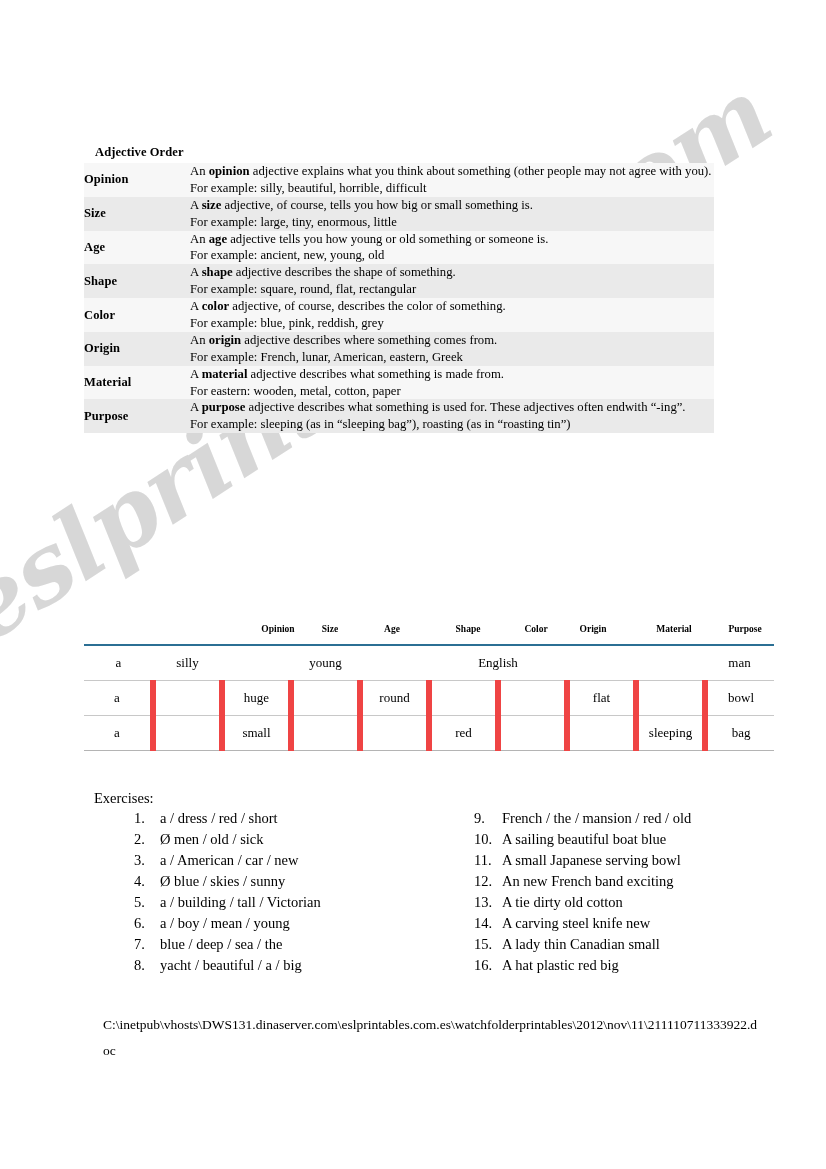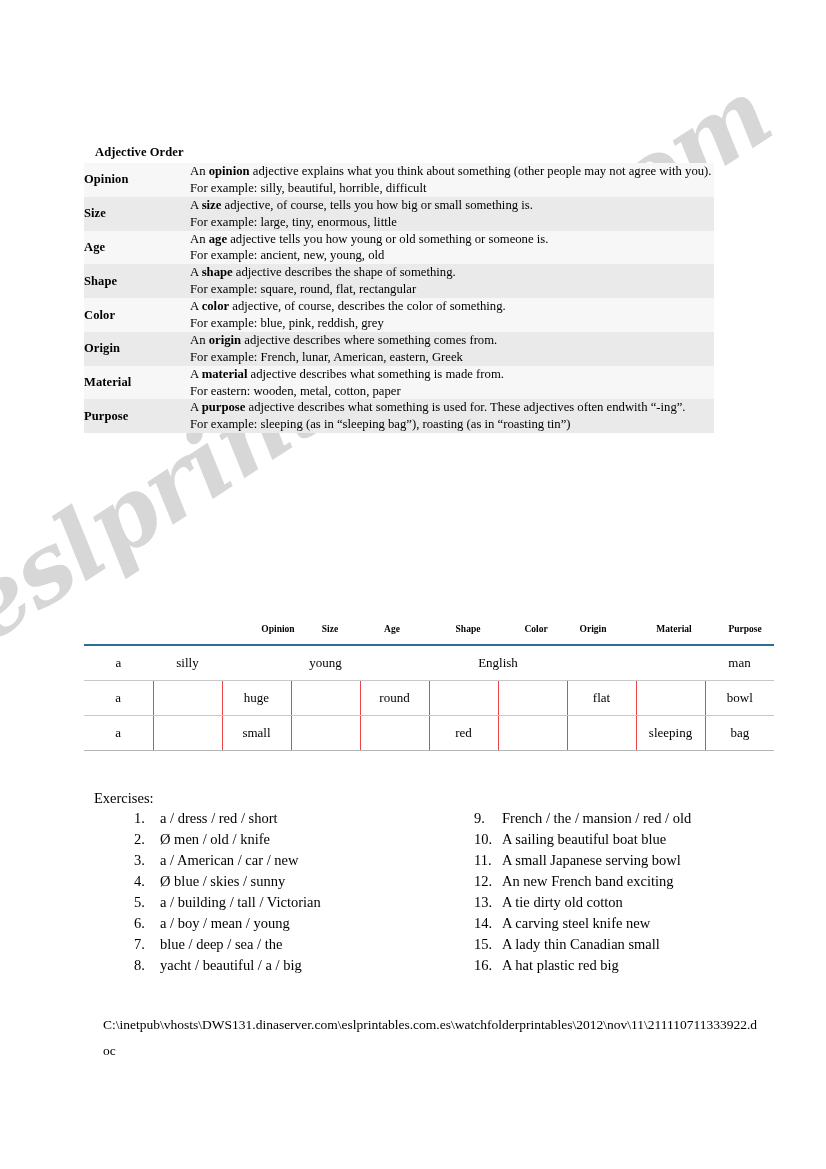--- a/index.html
+++ b/index.html
@@ -137,21 +137,21 @@
     height: 34px;
     font-size: 13px;
     font-family: "Liberation Serif", serif;
     text-align: center;
     vertical-align: middle;
     padding: 0 2px;
     border-bottom: 1px solid #c8c8c8;
     border-top: 0;
   }
   #example-table tr.no-div td { border-left: 0; border-right: 0; }
-  #example-table tr.with-div td { border-left: 1px solid #ef4444; }
+  #example-table tr.with-div td { border-left: 6px solid #ef4444; }
   #example-table tr.with-div td:first-child { border-left: 0; }
   #example-table tr.last-row td { border-bottom: 1px solid #b4b4b4; }
 
   
   #exercises {
     position: absolute;
     left: 94px;
     top: 790px;
     width: 660px;
   }
@@ -330,21 +330,21 @@
           </tr>
         </tbody>
     </table>
   </div>
 
   <div id="exercises">
     <div class="ex-title">Exercises:</div>
     <div class="ex-cols">
       <div class="ex-col left">
           <div class="ex-item"><span class="num">1.</span><span>a / dress / red / short</span></div>
-          <div class="ex-item"><span class="num">2.</span><span>Ø men / old / knife</span></div>
+          <div class="ex-item"><span class="num">2.</span><span>Ø men / old / sick</span></div>
           <div class="ex-item"><span class="num">3.</span><span>a / American / car / new</span></div>
           <div class="ex-item"><span class="num">4.</span><span>Ø blue / skies / sunny</span></div>
           <div class="ex-item"><span class="num">5.</span><span>a / building / tall / Victorian</span></div>
           <div class="ex-item"><span class="num">6.</span><span>a / boy / mean / young</span></div>
           <div class="ex-item"><span class="num">7.</span><span>blue / deep / sea / the</span></div>
           <div class="ex-item"><span class="num">8.</span><span>yacht / beautiful / a / big</span></div>
         </div>
       <div class="ex-col right">
           <div class="ex-item"><span class="num">9.</span><span>French / the / mansion / red / old</span></div>
           <div class="ex-item"><span class="num">10.</span><span>A sailing beautiful boat blue</span></div>

